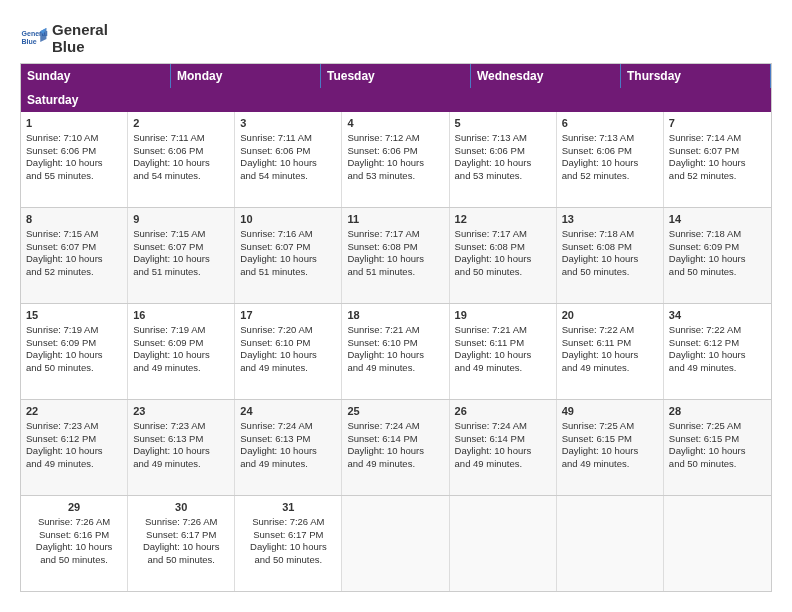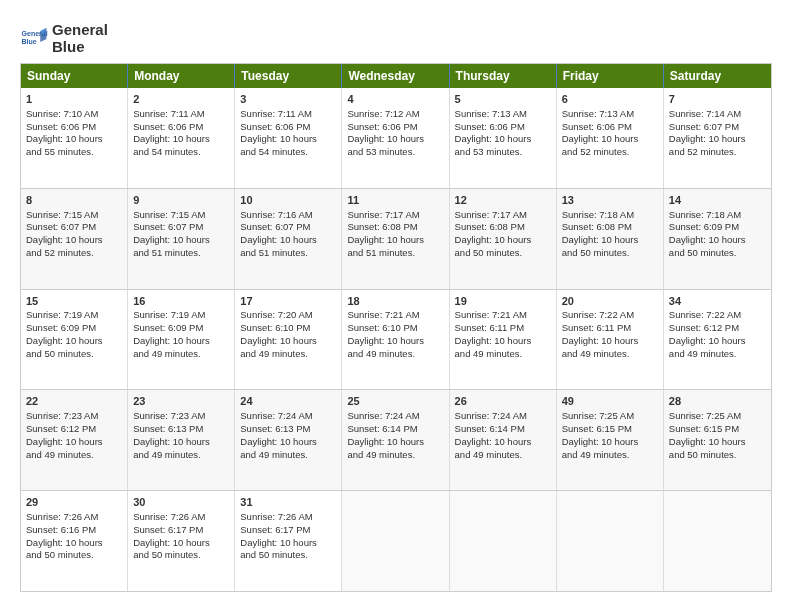--- a/index.html
+++ b/index.html
@@ -53,22 +53,22 @@
       color: #555;
     }
     .calendar {
       flex: 1;
       display: flex;
       flex-direction: column;
       border: 1px solid #ccc;
     }
     .cal-header-row {
       display: grid;
-      grid-template-columns: repeat(7, 1fr);
-      background: #4d7c0f;
+      grid-template-columns: repeat(5, 1fr);
+      background: #701a75;
     }
     .cal-header-cell {
       color: #fff;
       font-size: 12px;
       font-weight: bold;
       padding: 5px 6px;
       text-align: left;
       border-right: 1px solid #4a7bc5;
     }
     .cal-header-cell:last-child { border-right: none; }
@@ -76,21 +76,21 @@
       flex: 1;
       display: flex;
       flex-direction: column;
     }
     .cal-week {
       display: grid;
       grid-template-columns: repeat(7, 1fr);
       flex: 1;
       border-bottom: 1px solid #ccc;
     }
-    .cal-week:last-child { border-bottom: none; }
+    .cal-week:last-child { border-bottom: none; text-align: center; }
     .cal-cell {
       border-right: 1px solid #ddd;
       padding: 4px 5px;
       font-size: 9.5px;
       color: #333;
       line-height: 1.35;
       vertical-align: top;
       min-height: 0;
     }
     .cal-cell:last-child { border-right: none; }
@@ -128,21 +128,20 @@
     </div>
   </div>
 
   <div class="calendar">
     <div class="cal-header-row">
     <div class="cal-header-cell">Sunday</div>
         <div class="cal-header-cell">Monday</div>
         <div class="cal-header-cell">Tuesday</div>
         <div class="cal-header-cell">Wednesday</div>
         <div class="cal-header-cell">Thursday</div>
-        <div class="cal-header-cell">Friday</div>
         <div class="cal-header-cell">Saturday</div>
       </div>
     <div class="cal-body">
     <div class="cal-week week-odd">
           <div class="cal-cell"><span class="day-num">1</span><span>Sunrise: 7:10 AM</span><br><span>Sunset: 6:06 PM</span><br><span>Daylight: 10 hours</span><br><span>and 55 minutes.</span></div>
           <div class="cal-cell"><span class="day-num">2</span><span>Sunrise: 7:11 AM</span><br><span>Sunset: 6:06 PM</span><br><span>Daylight: 10 hours</span><br><span>and 54 minutes.</span></div>
           <div class="cal-cell"><span class="day-num">3</span><span>Sunrise: 7:11 AM</span><br><span>Sunset: 6:06 PM</span><br><span>Daylight: 10 hours</span><br><span>and 54 minutes.</span></div>
           <div class="cal-cell"><span class="day-num">4</span><span>Sunrise: 7:12 AM</span><br><span>Sunset: 6:06 PM</span><br><span>Daylight: 10 hours</span><br><span>and 53 minutes.</span></div>
           <div class="cal-cell"><span class="day-num">5</span><span>Sunrise: 7:13 AM</span><br><span>Sunset: 6:06 PM</span><br><span>Daylight: 10 hours</span><br><span>and 53 minutes.</span></div>
           <div class="cal-cell"><span class="day-num">6</span><span>Sunrise: 7:13 AM</span><br><span>Sunset: 6:06 PM</span><br><span>Daylight: 10 hours</span><br><span>and 52 minutes.</span></div>

